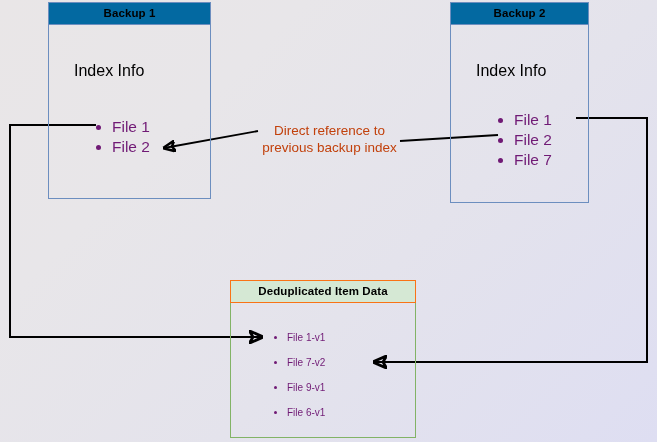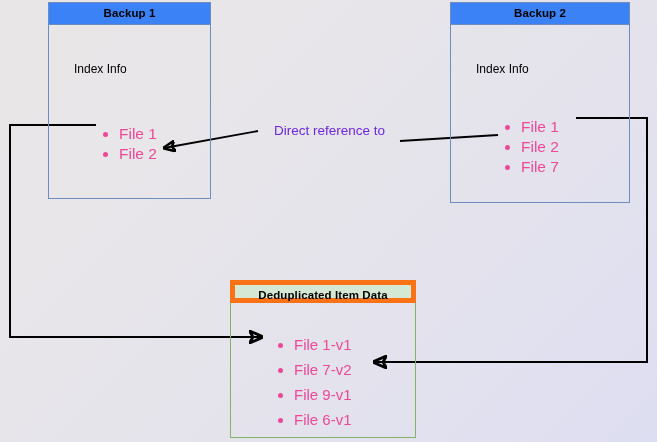--- a/index.html
+++ b/index.html
@@ -41,73 +41,73 @@
     white-space: nowrap;
   }
   .node .body {
     box-sizing: border-box;
     flex: 1 1 auto;
     position: relative;
   }
 
   
   .node.blue .hdr {
-    background: #3b82f6;
+    background: #0369a1;
     border: 1px solid #6c8ebf;
   }
   .node.blue .body {
     background: transparent;
     border: 1px solid #6c8ebf;
     border-top: none;
   }
 
   
   .node.green .hdr {
     background: #d5e8d4;
-    border: 5px solid #f97316;
+    border: 1px solid #f97316;
   }
   .node.green .body {
     background: transparent;
     border: 1px solid #82b366;
     border-top: none;
   }
 
   
   .index-label {
     position: absolute;
-    font-size: 12px;
+    font-size: 16px;
     color: #000;
     white-space: nowrap;
   }
   ul.filelist {
     position: absolute;
-    margin: 7px;
+    margin: 0;
     padding: 0 0 0 18px;
     list-style: disc;
     font-size: 15.5px;
-    color: #ec4899;
+    color: #701a75;
   }
   ul.filelist li {
     line-height: 20px;
     white-space: nowrap;
   }
   ul.filelist.big {
-    font-size: 15px;
+    font-size: 10px;
   }
   ul.filelist.big li {
     line-height: 25px;
   }
 
   
   .caption {
     position: absolute;
     text-align: center;
     font-size: 13.5px;
     line-height: 17px;
-    color: #6d28d9;
+    color: #c2410c;
     white-space: nowrap;
   }
 
   
   #edges {
     position: absolute;
     left: 0;
     top: 0;
     width: 657px;
     height: 442px;
@@ -149,21 +149,21 @@
     <div class="hdr">Backup 1</div>
     <div class="body">
       <div class="index-label" style="left:25px; top:37px;">Index Info</div>
       <ul class="filelist" style="left:45px; top:92px;">
         <li>File 1</li>
         <li>File 2</li>
       </ul>
     </div>
   </div>
 
-  <div class="node blue" style="left:450px; top:2px; width:180px; height:201px;">
+  <div class="node blue" style="left:450px; top:2px; width:139px; height:201px;">
     <div class="hdr">Backup 2</div>
     <div class="body">
       <div class="index-label" style="left:25px; top:37px;">Index Info</div>
       <ul class="filelist" style="left:45px; top:85px;">
         <li>File 1</li>
         <li>File 2</li>
         <li>File 7</li>
       </ul>
     </div>
   </div>
@@ -175,15 +175,16 @@
         <li>File 1-v1</li>
         <li>File 7-v2</li>
         <li>File 9-v1</li>
         <li>File 6-v1</li>
       </ul>
     </div>
   </div>
 
   <div class="caption" style="left:247px; top:122px; width:165px;">
     <div>Direct reference to</div>
+    <div>previous backup index</div>
   </div>
 
 </div>
 
 </body></html>

